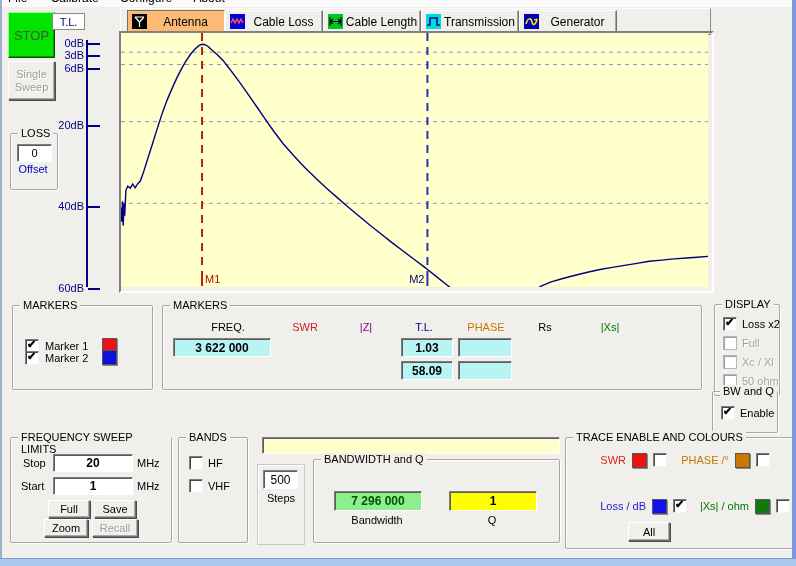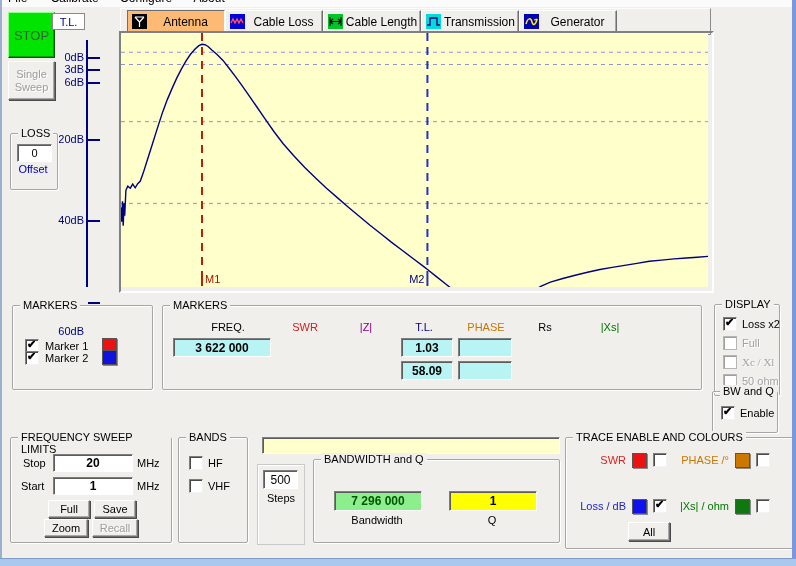--- a/index.html
+++ b/index.html
@@ -140,32 +140,32 @@
           <path d="M13 5 l-3 1 M13 5 l-1 3" stroke="#ffee00" stroke-width="1.2" fill="none"></path>
         </svg>
       <span class="tlabel">Generator</span>
     </div>
   </div>
 
   <div class="abs" id="stop-btn">STOP</div>
   <div class="abs btn disabled" id="single-sweep">Single Sweep</div>
   <div class="abs" id="tl-box">T.L.</div>
   <div class="abs" id="axis-line"></div>
-  <div class="abs" id="y-axis" style="left:0;top:18px;width:96px;height:300px;text-decoration:underline;">
+  <div class="abs" id="y-axis" style="left:0;top:4px;width:96px;height:300px;text-decoration:underline;">
       <div class="ax-label" style="left: 52px; top: 33px;">0dB</div>
       <div class="ax-tick" style="left: 88px; top: 39px;"></div>
       <div class="ax-label" style="left: 52px; top: 45.25px;">3dB</div>
       <div class="ax-tick" style="left: 88px; top: 51.25px;"></div>
       <div class="ax-label" style="left: 52px; top: 57.5px;">6dB</div>
       <div class="ax-tick" style="left: 88px; top: 63.5px;"></div>
       <div class="ax-label" style="left: 52px; top: 114.667px;">20dB</div>
       <div class="ax-tick" style="left: 88px; top: 120.667px;"></div>
       <div class="ax-label" style="left: 52px; top: 196.333px;">40dB</div>
       <div class="ax-tick" style="left: 88px; top: 202.333px;"></div>
-      <div class="ax-label" style="left: 52px; top: 278px; margin-top: 29px;">60dB</div>
+      <div class="ax-label" style="left: 52px; top: 278px;">60dB</div>
       <div class="ax-tick" style="left: 88px; top: 284px;"></div>
     </div>
 
   <div class="abs grp" id="loss-grp">
     <span class="legend">LOSS</span>
   </div>
   <div class="abs field" id="loss-field" style="font-weight:normal;">0</div>
   <div class="abs" id="loss-offset">Offset</div>
 
   <div class="abs" id="chart-frame">
@@ -220,21 +220,21 @@
   <div class="abs grp" id="display-grp">
     <span class="legend">DISPLAY</span>
     <div class="abs" style="left:8px;top:12px;display:flex;align-items:center;gap:5px;">
       <span class="cb checked"></span>
       <span class="lbl">Loss x2</span>
     </div>
     <div class="abs" style="left:8px;top:31px;display:flex;align-items:center;gap:5px;">
       <span class="cb disabled"></span>
       <span class="lbl dis">Full</span>
     </div>
-    <div class="abs" style="left:8px;top:50px;display:flex;align-items:center;gap:5px;font-family:Liberation Serif, serif;">
+    <div class="abs" style="left:8px;top:50px;display:flex;align-items:center;gap:5px;">
       <span class="cb disabled"></span>
       <span class="lbl dis">Xc / Xl</span>
     </div>
     <div class="abs" style="left:8px;top:69px;display:flex;align-items:center;gap:5px;">
       <span class="cb disabled"></span>
       <span class="lbl dis">50 ohm</span>
     </div>
   </div>
 
   <div class="abs grp" id="bwq-grp">
@@ -292,21 +292,21 @@
     <div class="trace-row" style="left:0;top:15px;">
       <span class="trace-lbl" style="width: 60px; color: rgb(221, 34, 34);">SWR</span>
       <span class="swatch" style="margin-left: 6px; background-color: rgb(238, 17, 17);"></span>
       <span class="cb" style="margin-left:6px;"></span>
       <span class="trace-lbl" style="width: 62px; color: rgb(200, 120, 0);">PHASE /°</span>
       <span class="swatch" style="margin-left: 6px; background-color: rgb(204, 119, 0);"></span>
       <span class="cb" style="margin-left:6px;background:#fff;"></span>
     </div>
 
 
-    <div class="trace-row" style="left:0;top:61px;">
+    <div class="trace-row" style="left:0;top:61px;padding-left:20px;">
       <span class="trace-lbl" style="width: 60px; color: rgb(34, 34, 204);">Loss / dB</span>
       <span class="swatch" style="margin-left: 6px; background-color: rgb(17, 17, 238);"></span>
       <span class="cb checked" style="margin-left:6px;"></span>
       <span class="trace-lbl" style="width: 62px; color: rgb(0, 119, 0);">|Xs| / ohm</span>
       <span class="swatch" style="margin-left: 6px; background-color: rgb(17, 119, 17);"></span>
       <span class="cb" style="margin-left:6px;"></span>
     </div>
 
     <div class="abs btn" style="left:62px;top:84px;width:40px;height:17px;">All</div>
     <div class="abs btn" style="left:167px;top:84px;width:40px;height:17px;margin-top:40px;">None</div>

